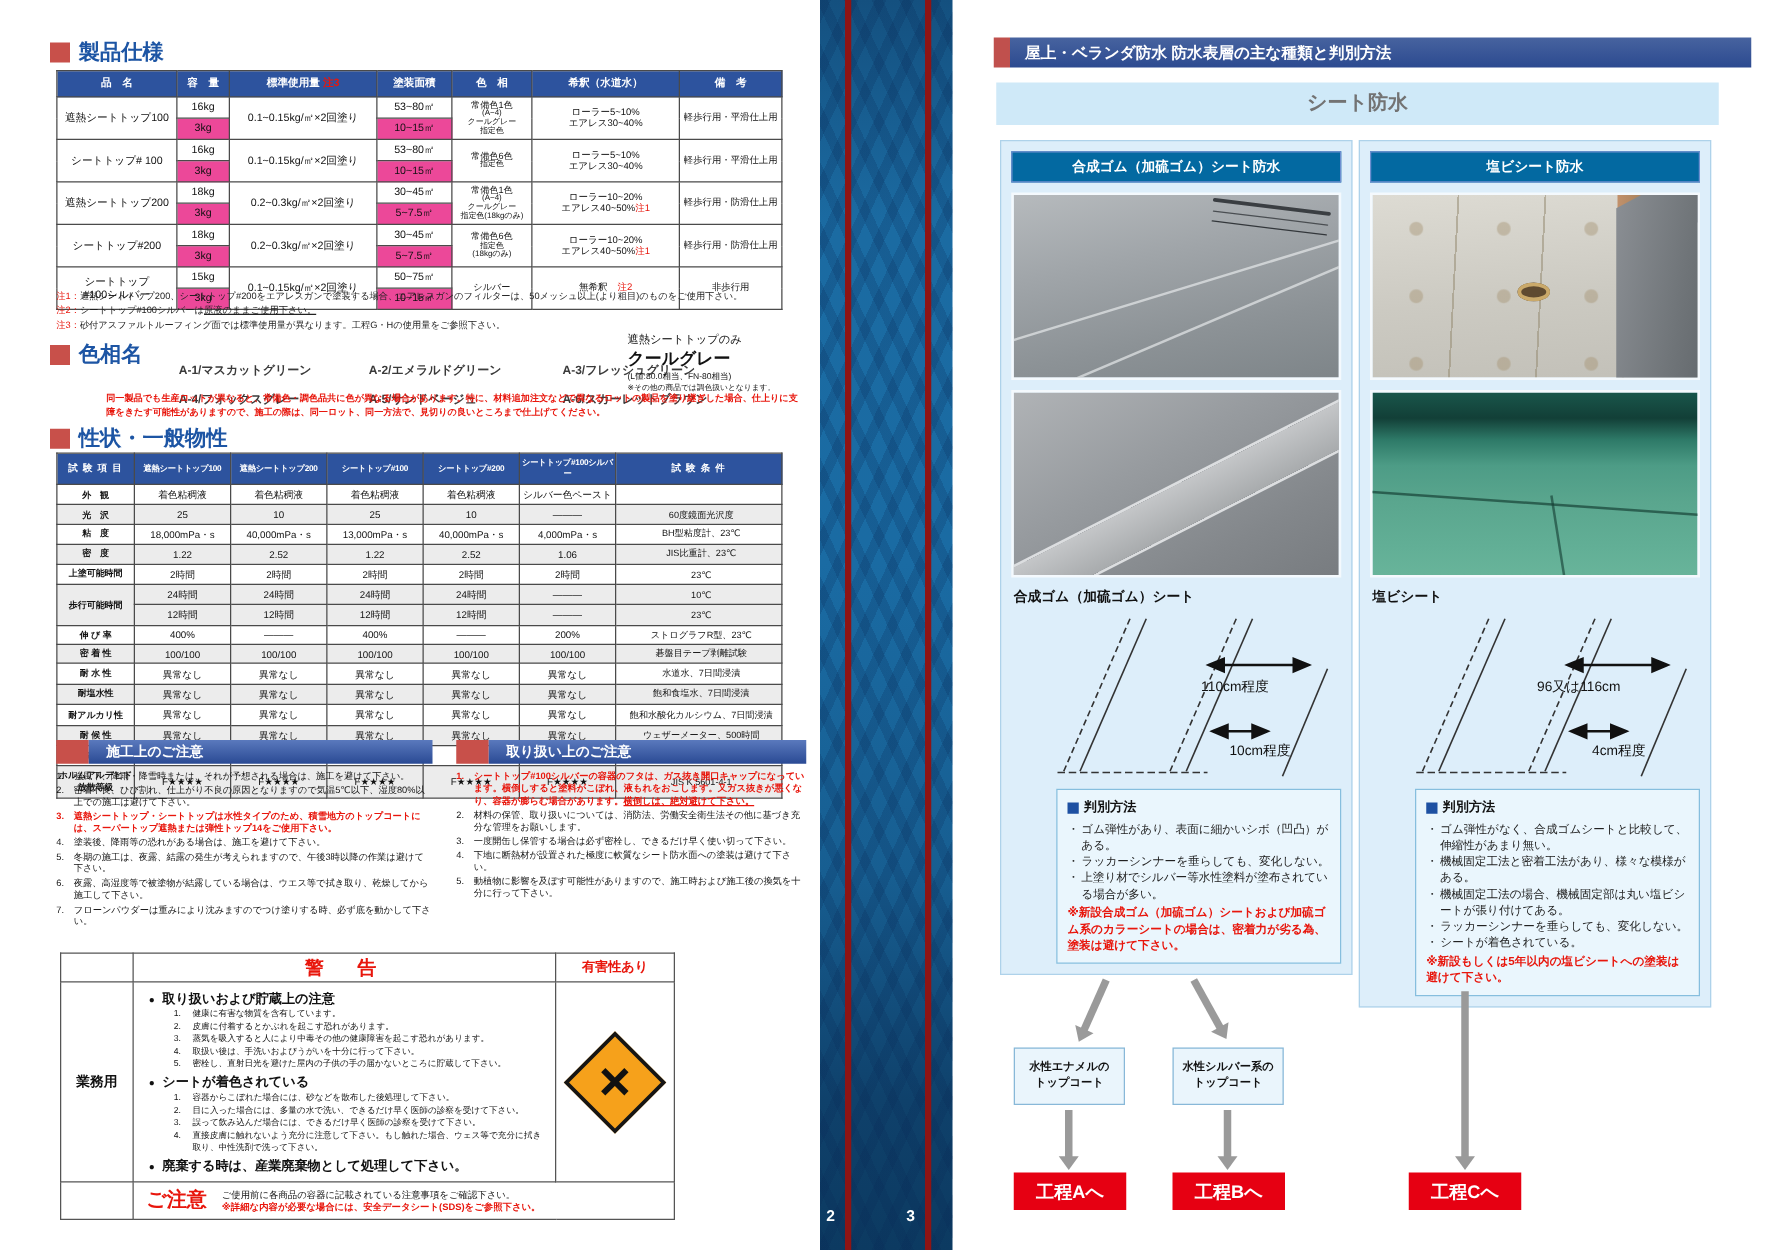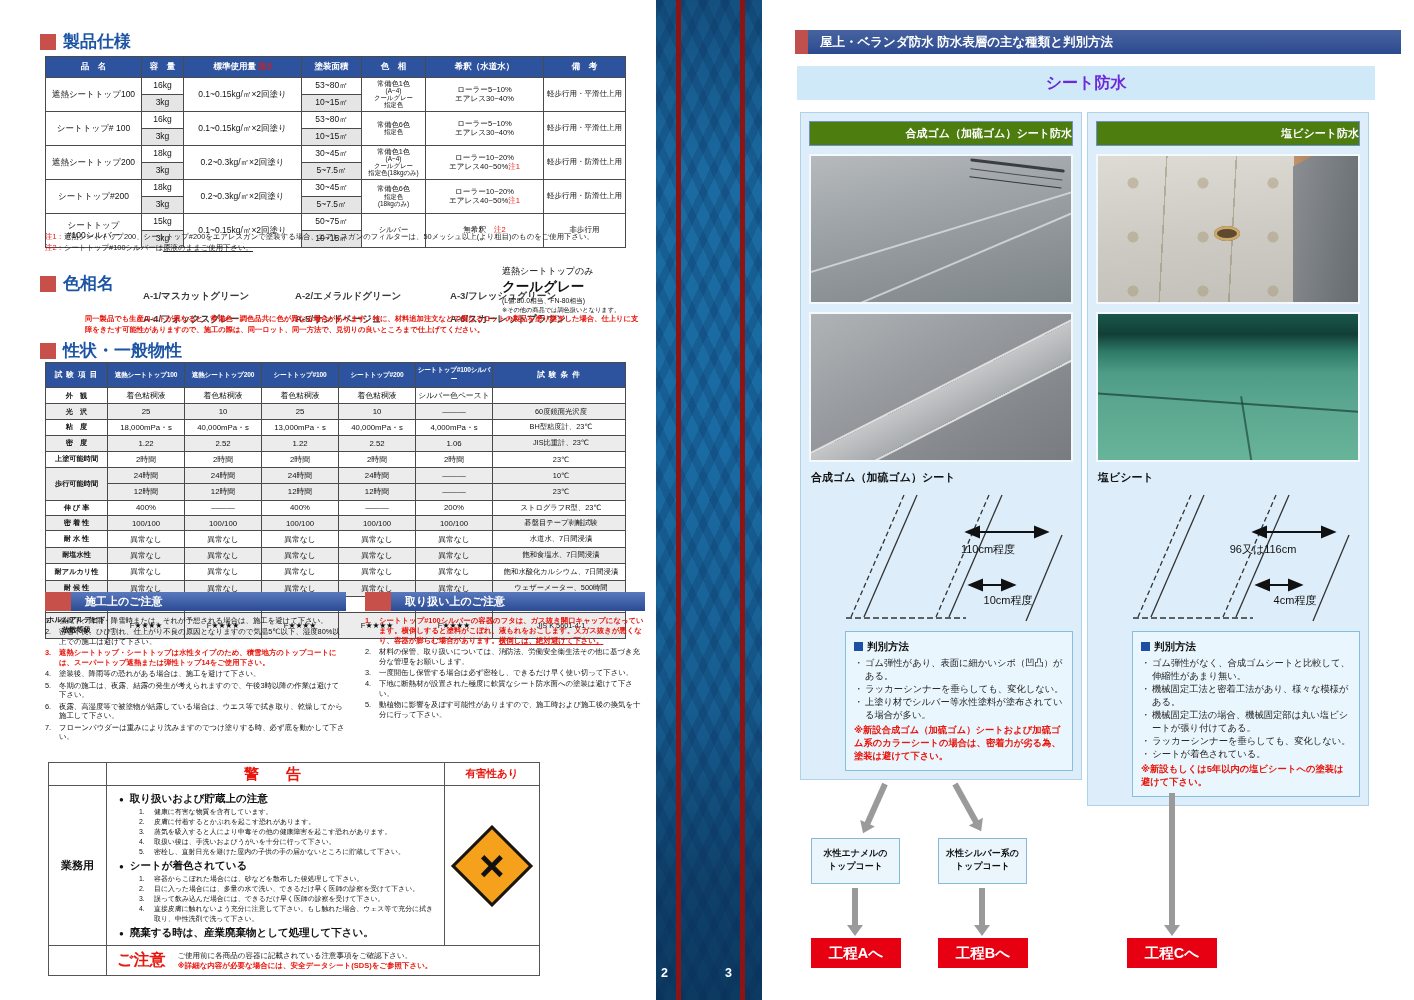--- a/index.html
+++ b/index.html
@@ -9,21 +9,21 @@
 
   
   .sec-title{display:flex;align-items:center;gap:7px;font-size:17px;font-weight:bold;color:#1d55a4;}
   .sec-title .sq{width:16px;height:16px;background:#c8504a;}
 
   
   table{border-collapse:collapse;}
   .spec{width:580px;table-layout:fixed;font-size:8.5px;}
   .spec th{background:#2d539e;color:#fff;border:1px solid #4a4a4a;padding:4px 0;font-size:8.5px;font-weight:bold;}
   .spec td{border:1px solid #4a4a4a;text-align:center;padding:1px;background:#fff;height:14px;line-height:1.15;}
-  .spec td.shade{background:#e5e5e5;}
+  .spec td.shade{background:#ec4899;}
   .spec .hue-main{font-size:7.3px;}
   .spec .hue-sub{font-size:6.4px;line-height:1.08;}
   .spec .dil div{font-size:7.6px;}
   .spec .rem{font-size:7.5px;}
   .red{color:#e8160c;}
 
   
   .notes{font-size:7.4px;line-height:1.55;color:#222;}
   .notes .lbl{color:#e8160c;}
   .ul{text-decoration:underline;}
@@ -87,24 +87,24 @@
   .red-line{position:absolute;top:0;bottom:0;width:5px;background:#8e1414;}
   .l1{left:20px;}.l2{left:84px;}
   .pnum{position:absolute;color:#fff;font-weight:bold;font-size:12.5px;bottom:20px;}
   .p2{left:5px;}.p3{left:69px;}
 
   
   .rp-header{display:flex;height:24px;}
   .rp-header .rsq{width:13px;background:#c0504d;}
   .rp-header .bar{flex:1;background:linear-gradient(180deg,#47639f,#2c4a90);color:#fff;font-weight:bold;
                   font-size:12.5px;display:flex;align-items:center;padding-left:12px;}
-  .sheet-bar{background:#cfe9f8;color:#6d28d9;font-weight:bold;font-size:16px;text-align:center;
+  .sheet-bar{background:#cfe9f8;color:#737373;font-weight:bold;font-size:16px;text-align:center;
              height:34px;line-height:34px;}
   .panel{background:#ddeefa;border:1px solid #aed2ea;padding:8px;width:264px;position:absolute;}
-  .panel-hd{background:#4d7c0f;border:1px solid #6e8fd0;color:#fff;text-align:right;font-weight:bold;
+  .panel-hd{background:#0369a1;border:1px solid #6e8fd0;color:#fff;text-align:center;font-weight:bold;
             font-size:11px;padding:4px 0;margin-bottom:8px;}
   .photo{width:260px;height:146px;margin:0 0 8px 0;position:relative;overflow:hidden;border:2px solid #f4f9fd;}
   .ph-a1{background:linear-gradient(168deg,#b6babd 0%,#a0a5a9 35%,#8c9296 70%,#7e8589 100%);}
   .ph-a1 .s1,.ph-a1 .s2{position:absolute;background:rgba(230,232,234,.7);height:1.5px;width:330px;transform-origin:left top;}
   .ph-a1 .s1{left:-10px;top:118px;transform:rotate(-17deg);}
   .ph-a1 .s2{left:40px;top:150px;transform:rotate(-23deg);}
   .ph-a1 .cable{position:absolute;right:6px;top:8px;width:95px;height:3px;background:#3a3e42;border-radius:2px;
                 transform:rotate(7deg);box-shadow:0 9px 0 -1px #4a4e52,0 17px 0 -1px #33373b;}
   .ph-a2{background:linear-gradient(150deg,#b0b3b6,#979b9f 40%,#83878b 75%,#787c80);}
   .ph-a2 .band{position:absolute;left:-50px;top:58px;width:430px;height:34px;
@@ -280,20 +280,21 @@
       <tr>
         <td class="shade">3kg</td>
         <td class="shade">10~15㎡</td>
       </tr>
     </tbody>
 </table>
 
 <div class="abs notes" style="left:45px;top:231px;width:595px;">
     <div class="note-line"><span class="lbl">注1：</span><span>遮熱シートトップ200、シートトップ#200をエアレスガンで塗装する場合、エアレスガンのフィルターは、50メッシュ以上(より粗目)のものをご使用下さい。</span></div>
     <div class="note-line"><span class="lbl">注2：</span><span>シートトップ#100シルバーは</span><span class="ul">原液のままご使用下さい。</span></div>
+    <div class="note-line"><span class="lbl">注3：</span><span>砂付アスファルトルーフィング面では標準使用量が異なります。工程G・Hの使用量をご参照下さい。</span></div>
   </div>
 
 <div class="abs sec-title" style="left:40px;top:272px;">
   <span class="sq"></span>
   <span>色相名</span>
 </div>
 <div class="abs colors-grid" style="left:143px;top:290px;">
     <div class="citem">A-1/マスカットグリーン</div>
     <div class="citem">A-2/エメラルドグリーン</div>
     <div class="citem">A-3/フレッシュグリーン</div>

